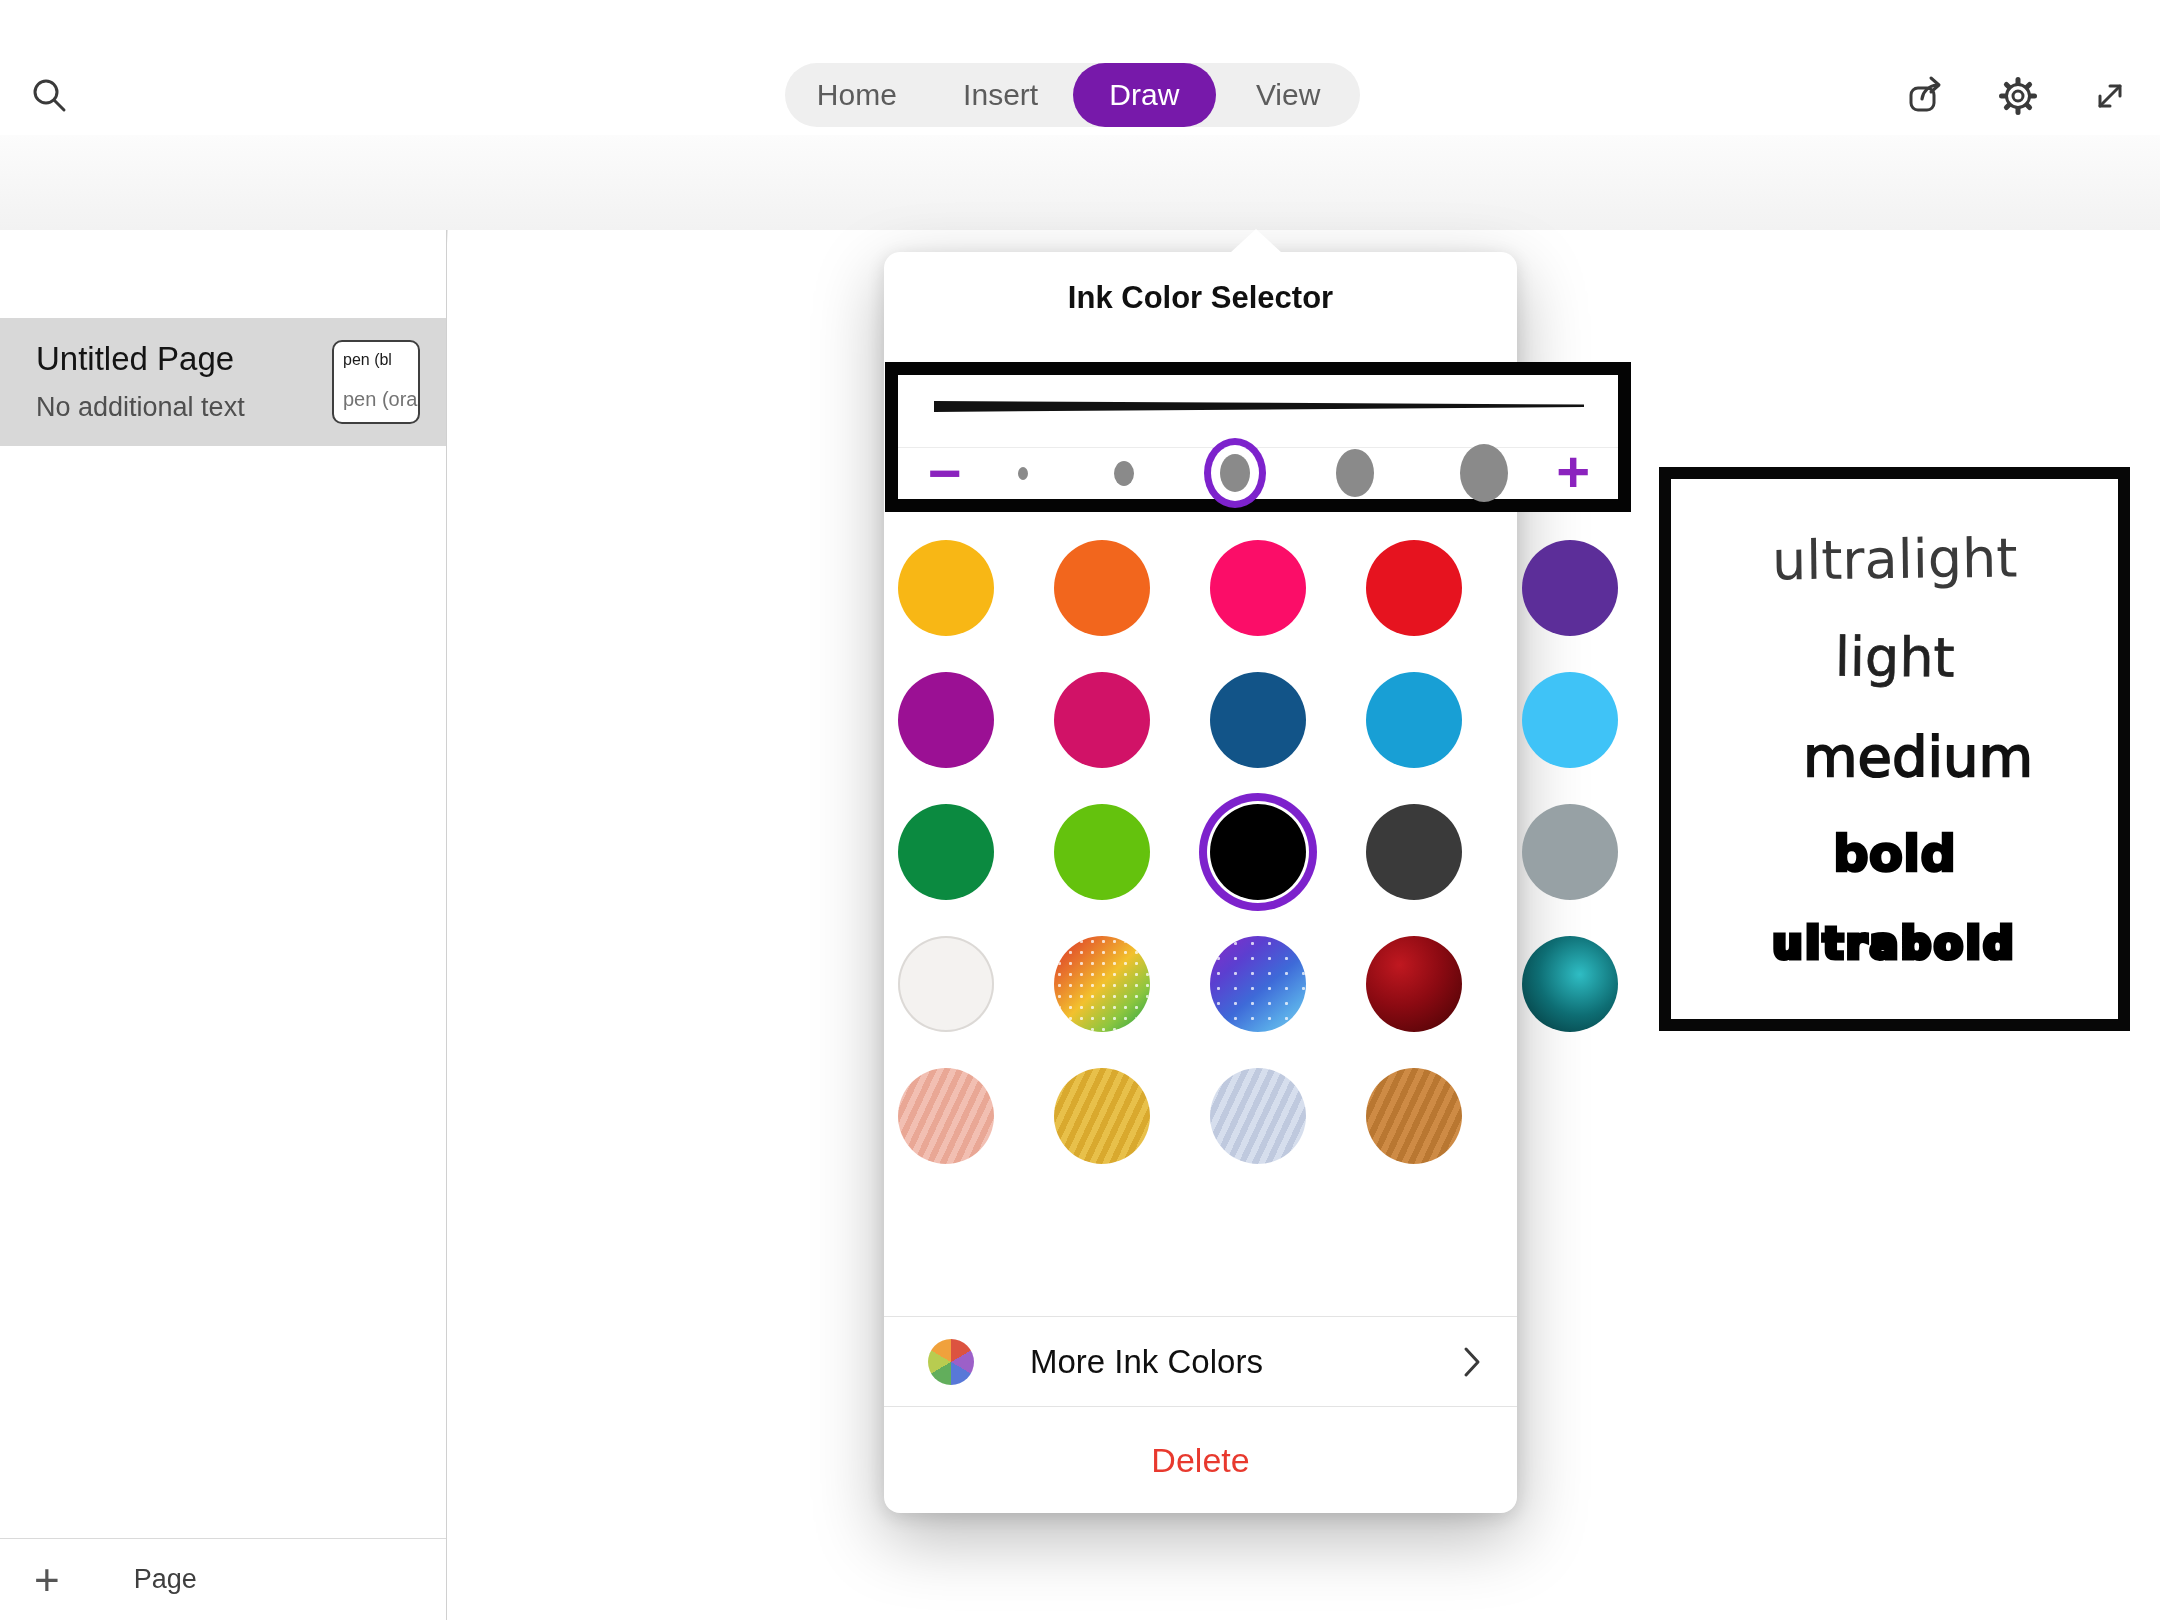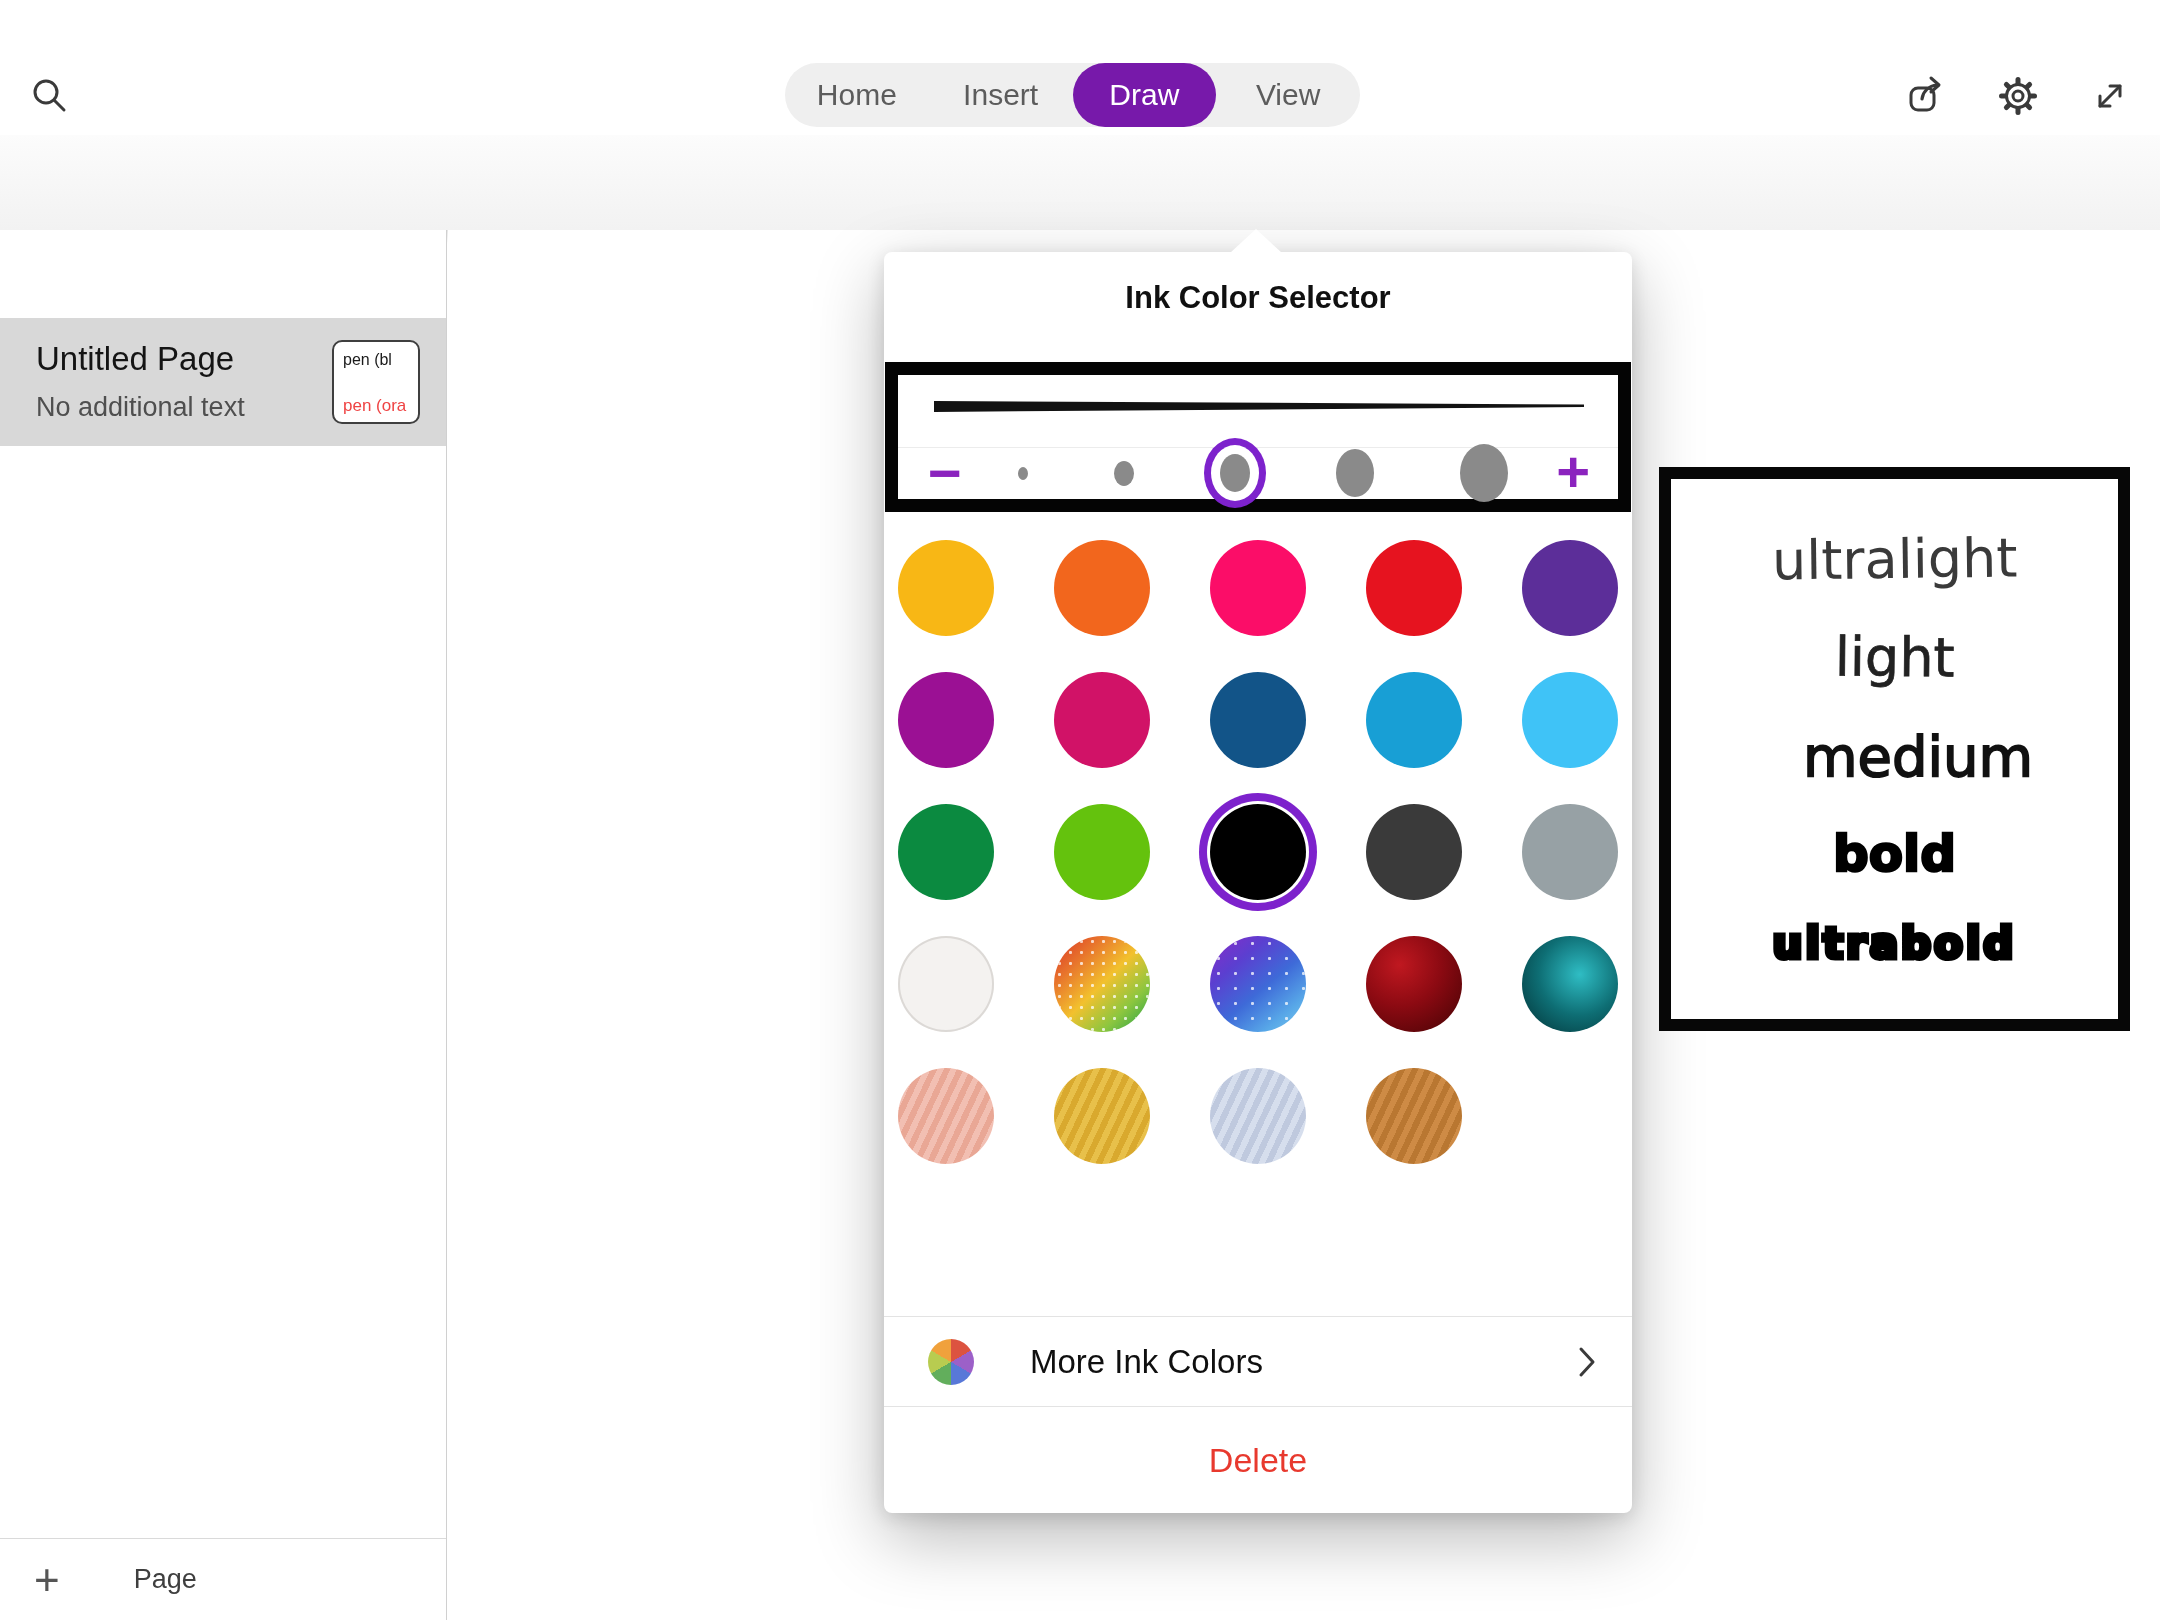--- a/index.html
+++ b/index.html
@@ -39,32 +39,32 @@
               align-items:center; justify-content:center; font-size:30px; color:#1a1a1a; }
   .sb-back { position:absolute; left:26px; top:26px; }
   .sb-ellipsis { position:absolute; right:28px; top:24px; font-size:26px; letter-spacing:5px;
                  color:#4a4a4a; font-weight:700; }
   .page-item { position:absolute; left:0; top:88px; width:100%; height:128px; background:#d8d8d8; }
   .page-title { position:absolute; left:36px; top:22px; font-size:33px; color:#141414; }
   .page-sub { position:absolute; left:36px; top:74px; font-size:27px; color:#4f4f4f; }
   .page-thumb { position:absolute; right:26px; top:22px; width:88px; height:84px; background:#fff;
                 border:2px solid #3f3f3f; border-radius:10px; overflow:hidden; }
   .thumb-l1 { position:absolute; left:9px; top:9px; font-size:16px; color:#1a1a1a; white-space:nowrap; }
-  .thumb-l2 { position:absolute; left:9px; top:46px; font-size:17px; color:#ef4444; white-space:nowrap;margin-top:8px; }
+  .thumb-l2 { position:absolute; left:9px; top:46px; font-size:20px; color:#737373; white-space:nowrap; }
   .add-page { position:absolute; left:0; bottom:0; width:100%; height:82px; border-top:1px solid #dadada;
               display:flex; align-items:center; gap:30px; padding-left:34px; }
   .add-page .plus-glyph { font-size:44px; color:#555; }
   .add-page-label { font-size:27px; color:#3f3f3f;margin-left:44px; }
 
   
   .canvas { position:absolute; left:448px; top:230px; right:0; bottom:0; background:#fff; }
 
   
-  .popup { position:absolute; left:884px; top:252px; width:748px; height:1261px; background:#fff;
-           border-radius:8px; box-shadow:0 24px 70px rgba(0,0,0,.28), 0 4px 18px rgba(0,0,0,.12); }
+  .popup { position:absolute; left:884px; top:252px; width:633px; height:1261px; background:#fff;
+           border-radius:16px; box-shadow:0 24px 70px rgba(0,0,0,.28), 0 4px 18px rgba(0,0,0,.12); }
   .popup-arrow { position:absolute; left:346px; top:-23px; width:0; height:0;
            border-left:26px solid transparent; border-right:26px solid transparent;
            border-bottom:24px solid #fff; }
   .popup-title { position:absolute; left:0; top:28px; width:100%; text-align:center;
            font-size:31px; font-weight:700; color:#101010; }
   .thick-box { position:absolute; left:1px; top:110px; width:746px; height:150px;
            border:13px solid #040404; background:#fff; }
   .stroke-preview { position:absolute; left:36px; top:22px; }
   .thick-div { position:absolute; left:0; right:0; top:72px; height:1px; background:#ececec; }
   .size-minus { position:absolute; left:30px; top:72px; height:52px; display:flex; align-items:center;

